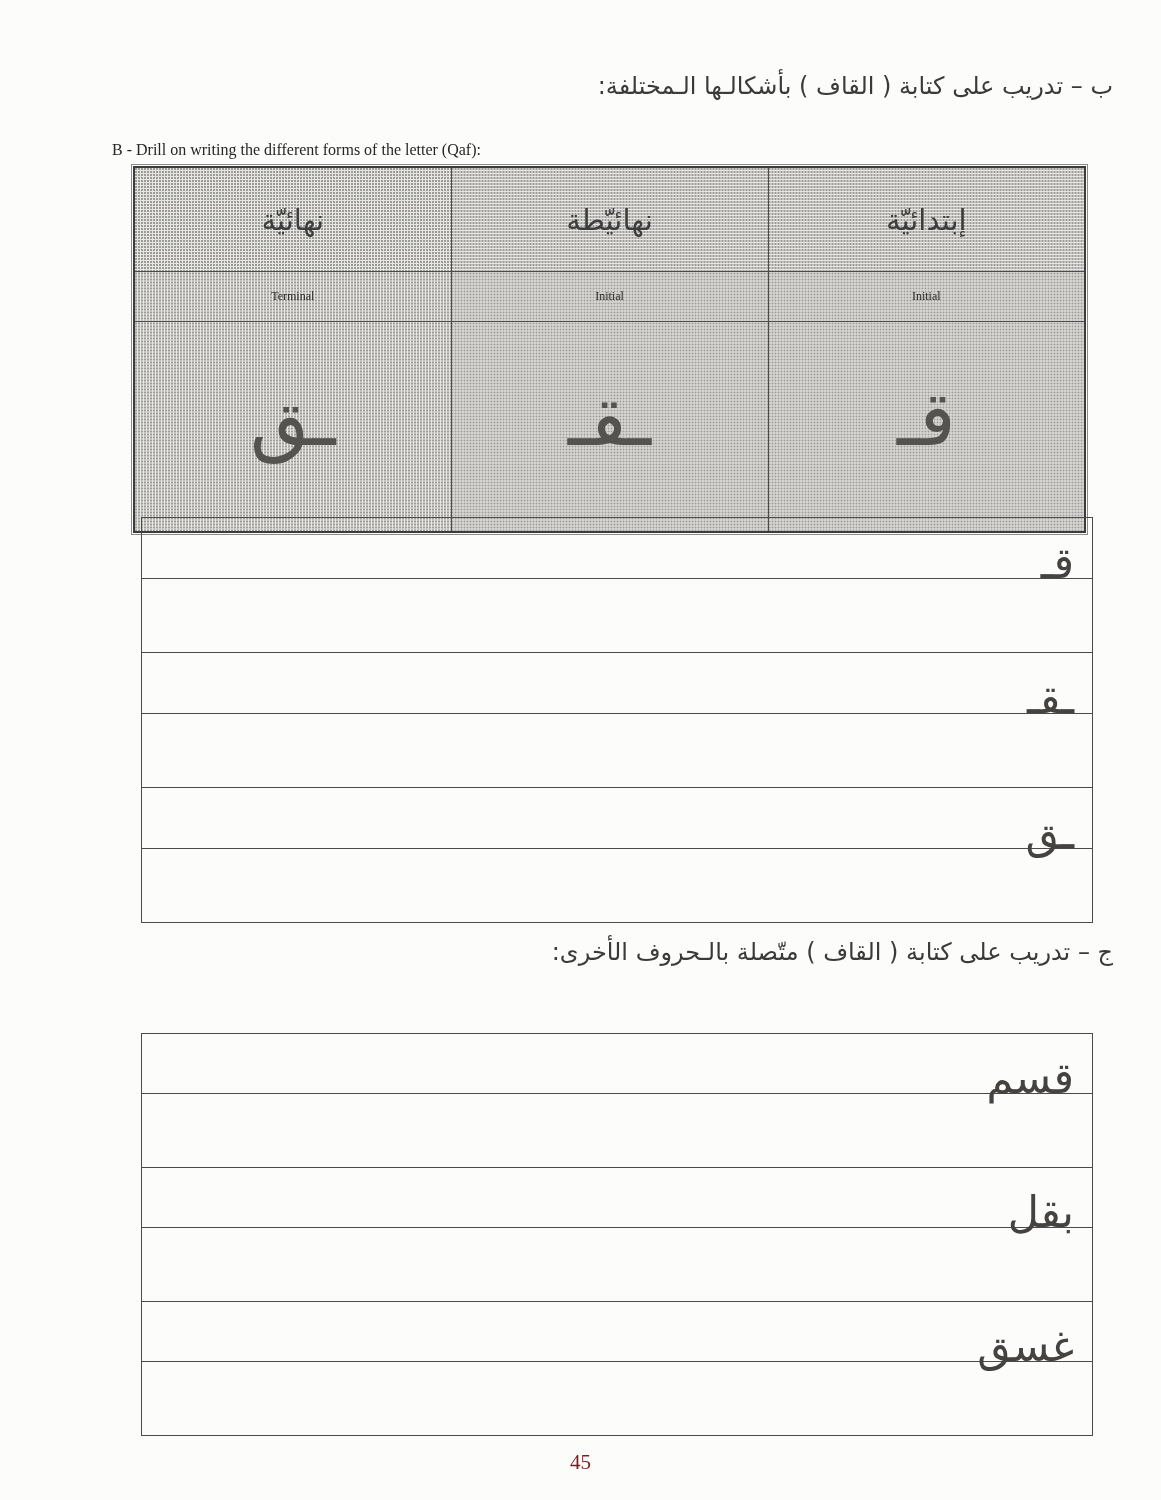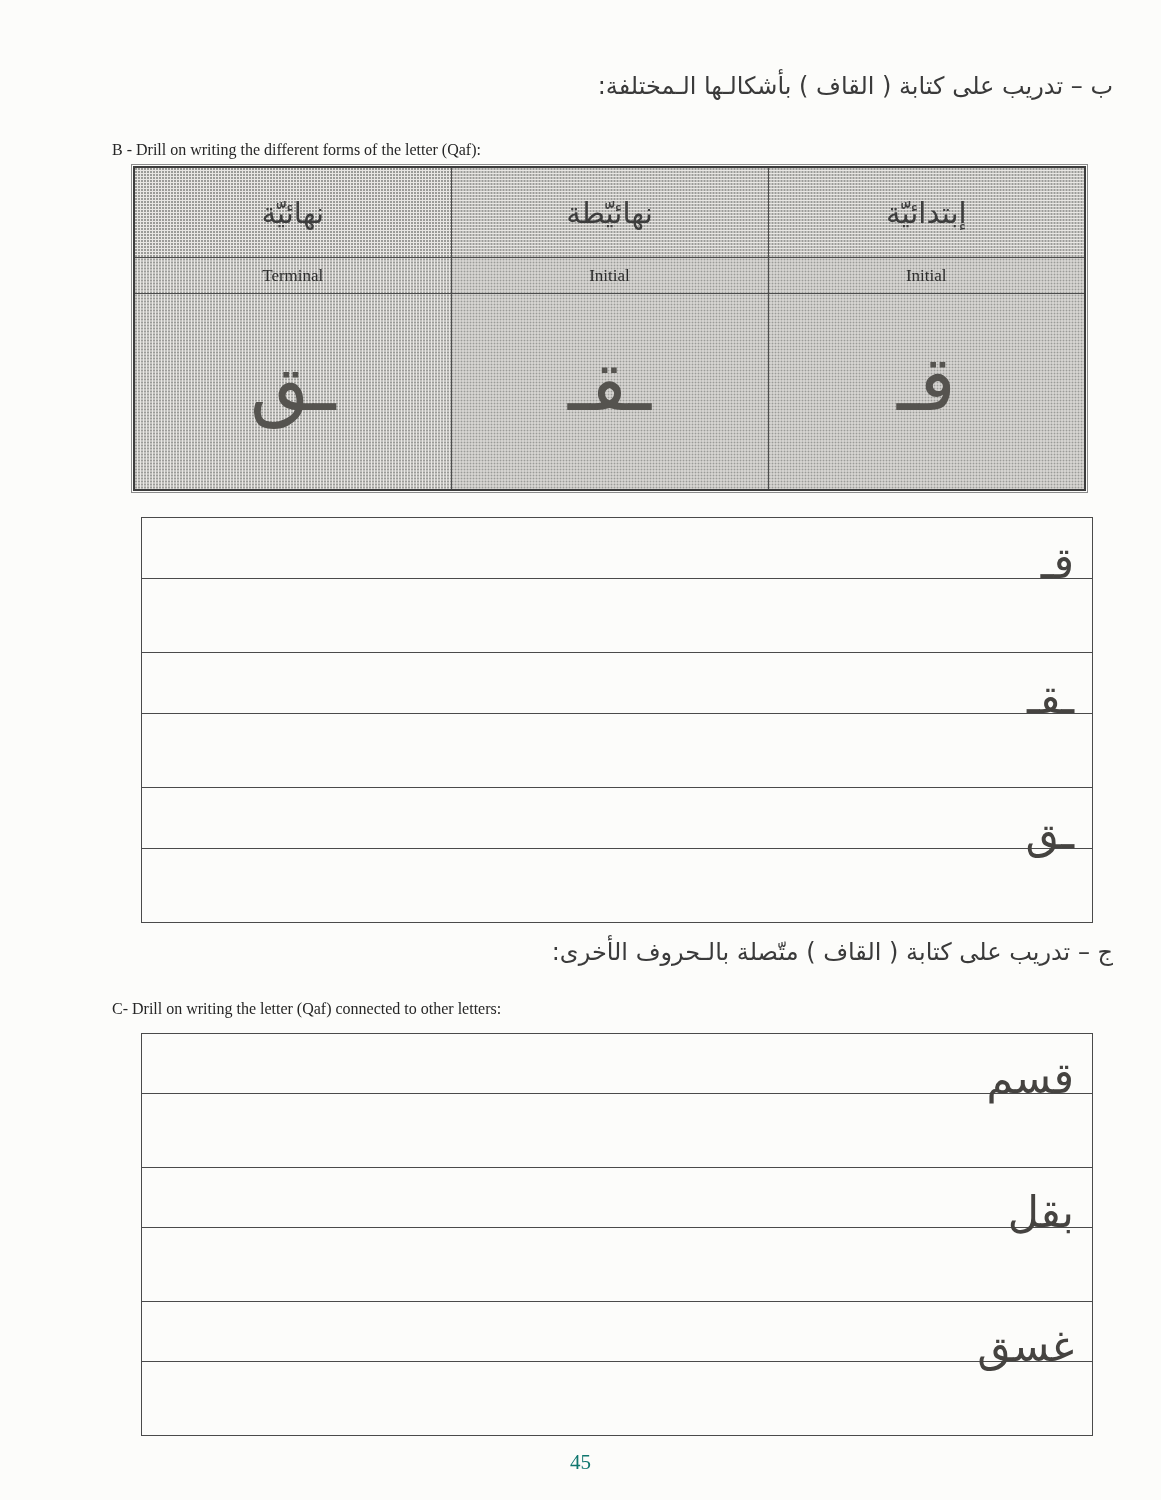--- a/index.html
+++ b/index.html
@@ -47,25 +47,25 @@
     outline:1px solid #8b8b8b;
     outline-offset:1px;
   }
   .forms-table td{
     border:1px solid #4c4c4c;
     text-align:center;
     vertical-align:middle;
     background-color:#e8e6e3;
     background-image:radial-gradient(circle at 1px 1px,#9b9b98 0.75px,rgba(0,0,0,0) 1.05px);
     background-size:3px 3px;
-    padding:5px;
+    padding:12px;
     margin-top:12px;
   }
   .forms-table tr.row-ar td{height:79px;font-size:29px;color:#3d3d3d;direction:rtl;}
-  .forms-table tr.row-en td{height:25px;font-family:"Liberation Serif","DejaVu Serif",serif;font-size:17px;color:#2b2b2b;}
+  .forms-table tr.row-en td{height:25px;font-family:"Liberation Serif","DejaVu Serif",serif;font-size:12px;color:#2b2b2b;}
   .forms-table tr.row-letter td{height:185px;font-size:76px;color:#55534f;direction:rtl;}
   .forms-table tr.row-letter td span{display:inline-block;transform:translateY(-8px);}
   
   .practice{
     position:absolute;
     left:141px;
     width:952px;
     border:1px solid #4a4a4a;
     border-bottom:none;
     box-sizing:border-box;
@@ -93,21 +93,21 @@
     transform:translateY(7px);
   }
   
   .page-number{
     position:absolute;
     left:0;right:0;
     top:1450px;
     text-align:center;
     font-family:"Liberation Serif","DejaVu Serif",serif;
     font-size:21px;
-    color:#0f766e;
+    color:#7f1d1d;
   }
 </style>
 </head>
 <body>
 
 <div class="page">
 
   <div class="heading-ar heading-b-ar">ب – تدريب على كتابة ( القاف ) بأشكالـها الـمختلفة:</div>
 
   <div class="heading-en heading-b-en">B - Drill on writing the different forms of the letter (Qaf):</div>
@@ -148,21 +148,20 @@
     <div class="prow model-row">
       <span class="model">ـق</span>
     </div>
     <div class="prow blank-row">
       <span class="model"></span>
     </div>
   </div>
 
   <div class="heading-ar heading-c-ar">ج – تدريب على كتابة ( القاف ) متّصلة بالـحروف الأخرى:</div>
 
-  <div class="heading-en heading-c-en">C- Drill on writing the letter (Qaf) connected to other letters:</div>
 
   <div class="practice practice-c">
     <div class="prow model-row">
       <span class="model">قسم</span>
     </div>
     <div class="prow blank-row">
       <span class="model"></span>
     </div>
     <div class="prow model-row">
       <span class="model">بقل</span>

